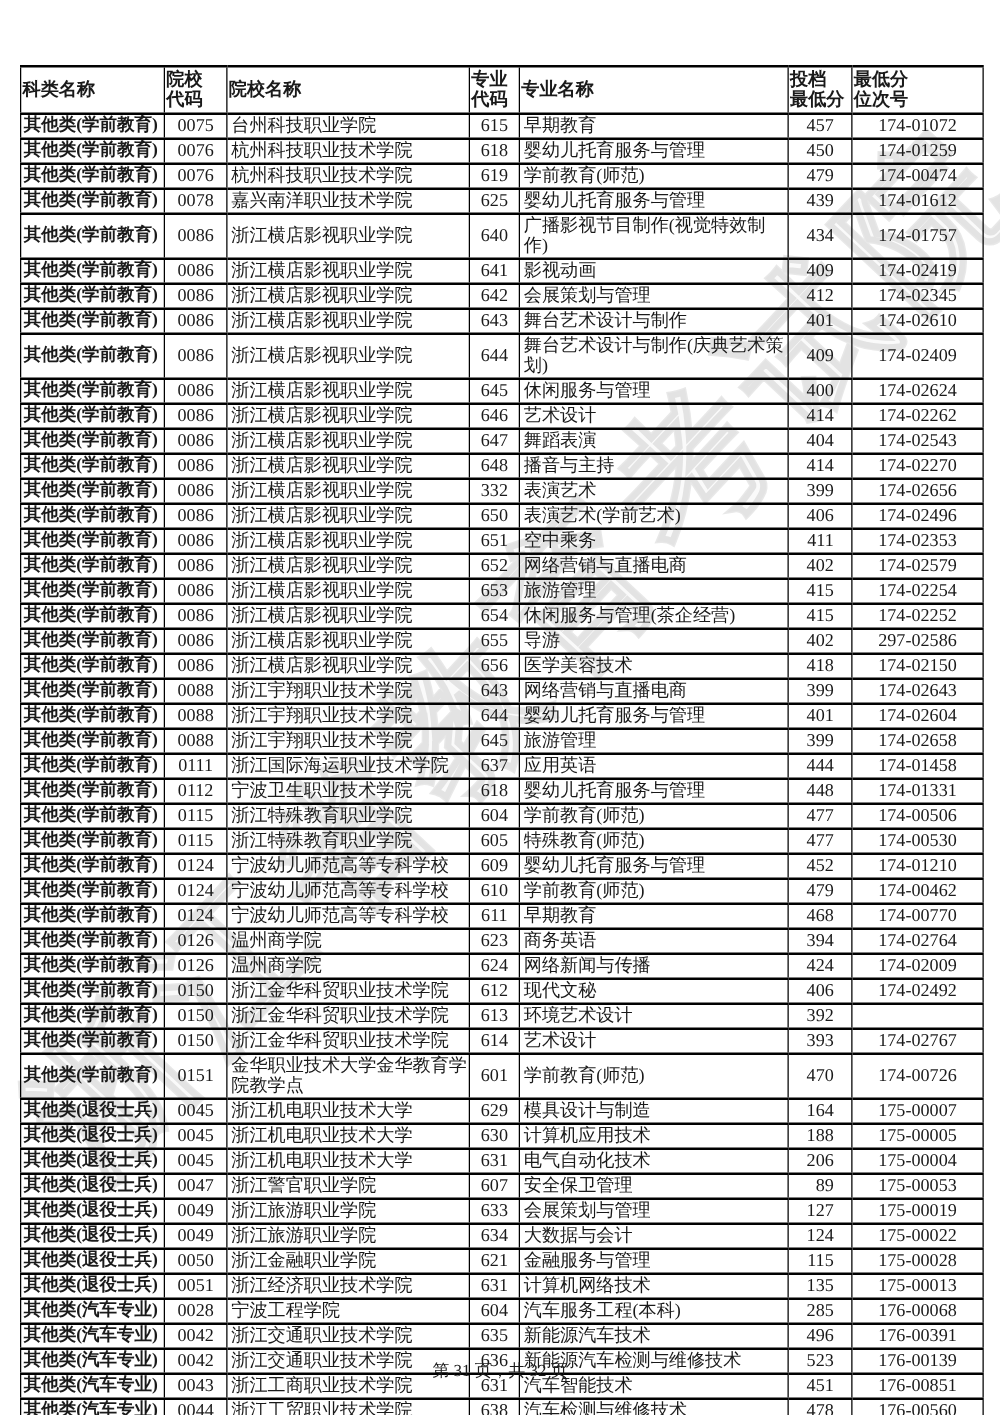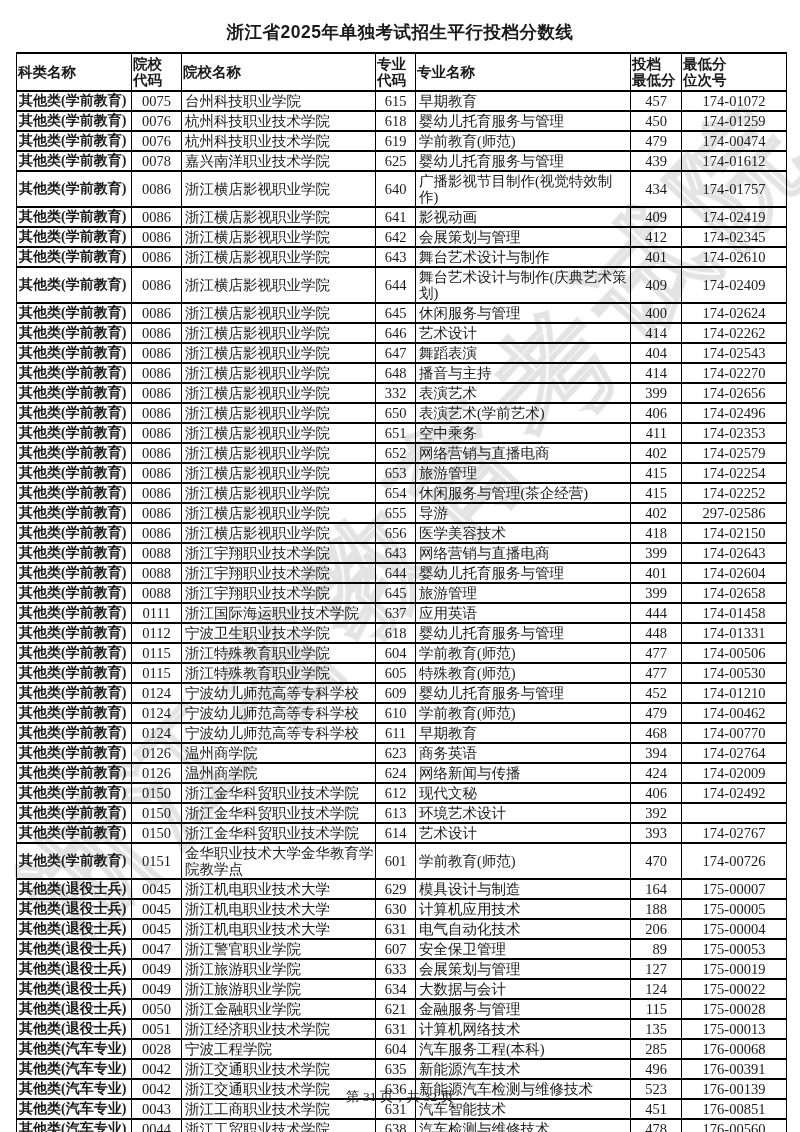--- a/index.html
+++ b/index.html
@@ -90,21 +90,20 @@
     z-index: 2;
   }
 </style>
 </head>
 <body>
 
 <div class="page">
 
   <div class="watermark">浙江省教育考试院</div>
 
-  <div class="doc-title">浙江省2025年单独考试招生平行投档分数线</div>
 
   <table class="score-table">
     <colgroup>
       <col style="width:115px">
       <col style="width:50px">
       <col style="width:194px">
       <col style="width:40px">
       <col style="width:215px">
       <col style="width:51px">
       <col style="width:105px">

